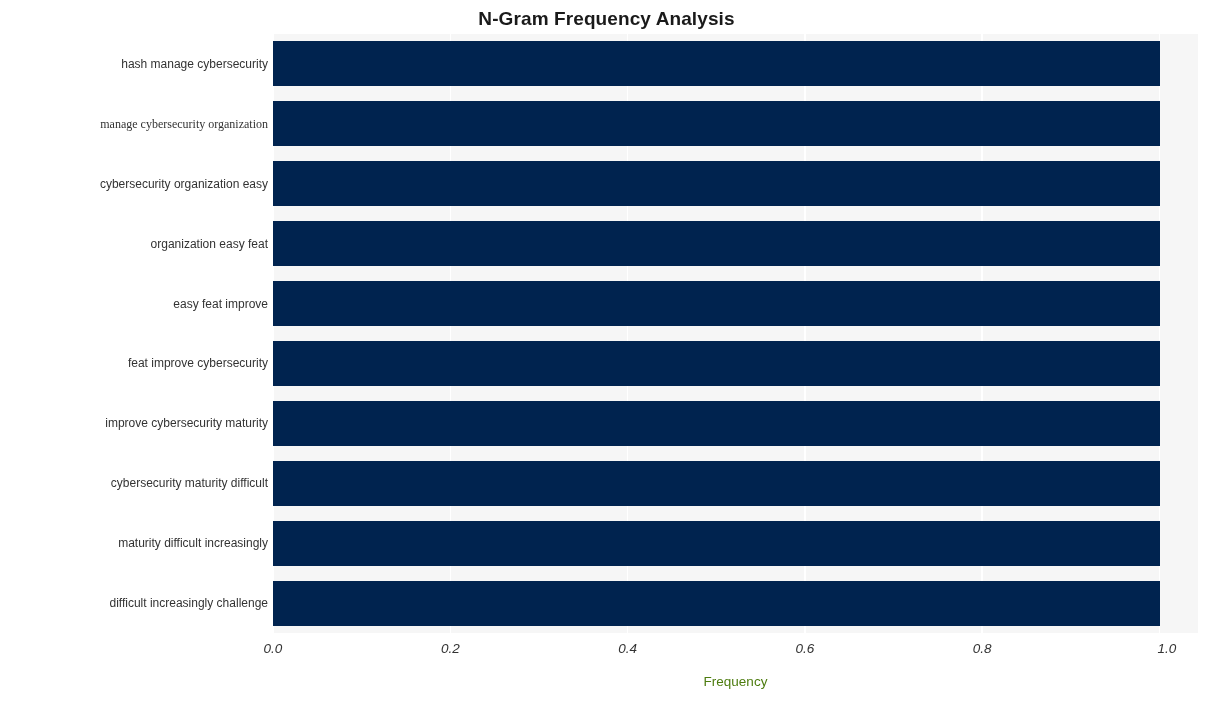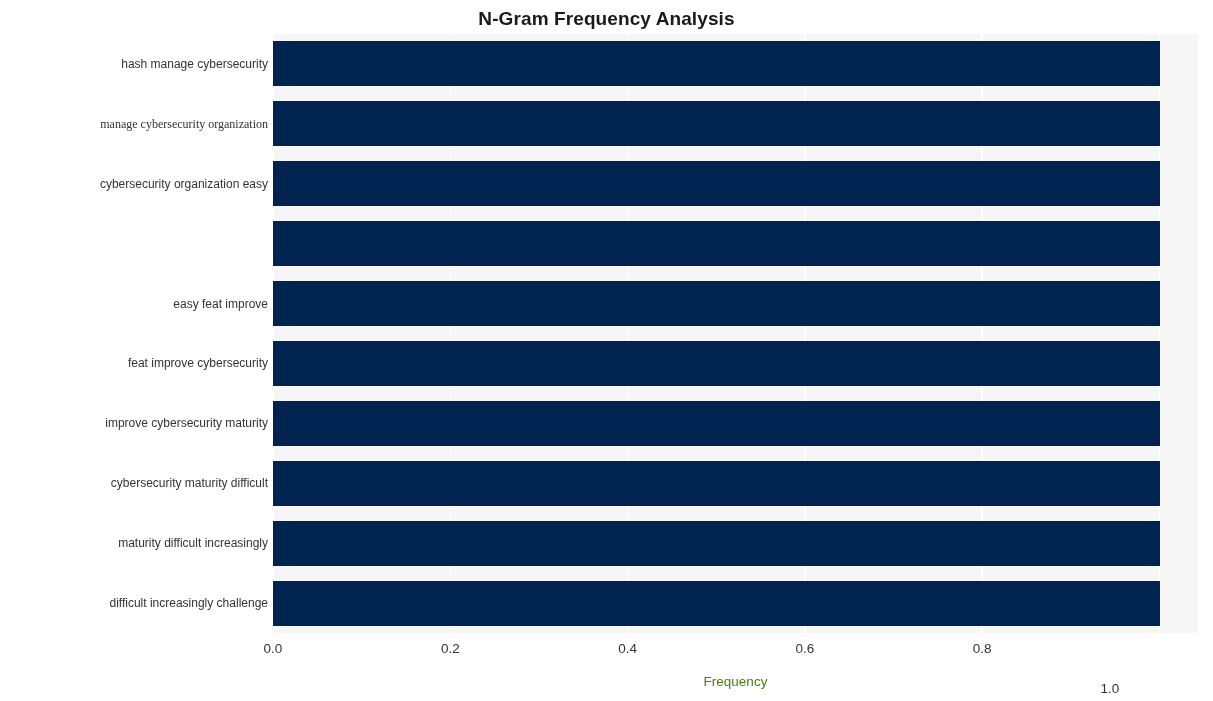--- a/index.html
+++ b/index.html
@@ -116,20 +116,21 @@
   }
   .x-tick-label {
     position: absolute;
     top: 0;
     width: 90px;
     margin-left: -45px;
     text-align: center;
     font-size: 13.5px;
     color: #333333;
     line-height: 18px;
+    font-style: italic;
   }
 
   #x-axis-title {
     position: absolute;
     left: 273px;
     top: 673px;
     width: 925px;
     text-align: center;
     font-size: 13.5px;
     color: #4d7c0f;
@@ -183,32 +184,33 @@
         <div class="bar-row" style="top: 546.55px;">
           <div class="bar" title="difficult increasingly challenge: 1" style="width: 886.525px; background: rgb(0, 35, 79);"></div>
         </div>
       </div>
   </div>
 
   <div id="y-axis-labels">
       <div class="y-tick-label" style="top: 21.95px;">hash manage cybersecurity</div>
       <div class="y-tick-label" style="top: 81.85px; font-family: Liberation Serif, serif;">manage cybersecurity organization</div>
       <div class="y-tick-label" style="top: 141.75px;">cybersecurity organization easy</div>
+      <div class="y-tick-label" style="top: 201.65px;">organization easy feat</div>
       <div class="y-tick-label" style="top: 261.55px;">easy feat improve</div>
       <div class="y-tick-label" style="top: 321.45px; padding-left: 40px;">feat improve cybersecurity</div>
       <div class="y-tick-label" style="top: 381.35px;">improve cybersecurity maturity</div>
       <div class="y-tick-label" style="top: 441.25px; padding-left: 12px;">cybersecurity maturity difficult</div>
       <div class="y-tick-label" style="top: 501.15px;">maturity difficult increasingly</div>
       <div class="y-tick-label" style="top: 561.05px;">difficult increasingly challenge</div>
     </div>
 
   <div id="x-axis-labels">
       <div class="x-tick-label" style="left: 273px;">0.0</div>
       <div class="x-tick-label" style="left: 450.305px;">0.2</div>
       <div class="x-tick-label" style="left: 627.61px;">0.4</div>
       <div class="x-tick-label" style="left: 804.915px;">0.6</div>
       <div class="x-tick-label" style="left: 982.22px;">0.8</div>
-      <div class="x-tick-label" style="left: 1110px; margin-top: 40px;">1.0</div>
+      <div class="x-tick-label" style="left: 1167px;">1.0</div>
     </div>
 
   <div id="x-axis-title">Frequency</div>
 
 </div>
 
 </body></html>

